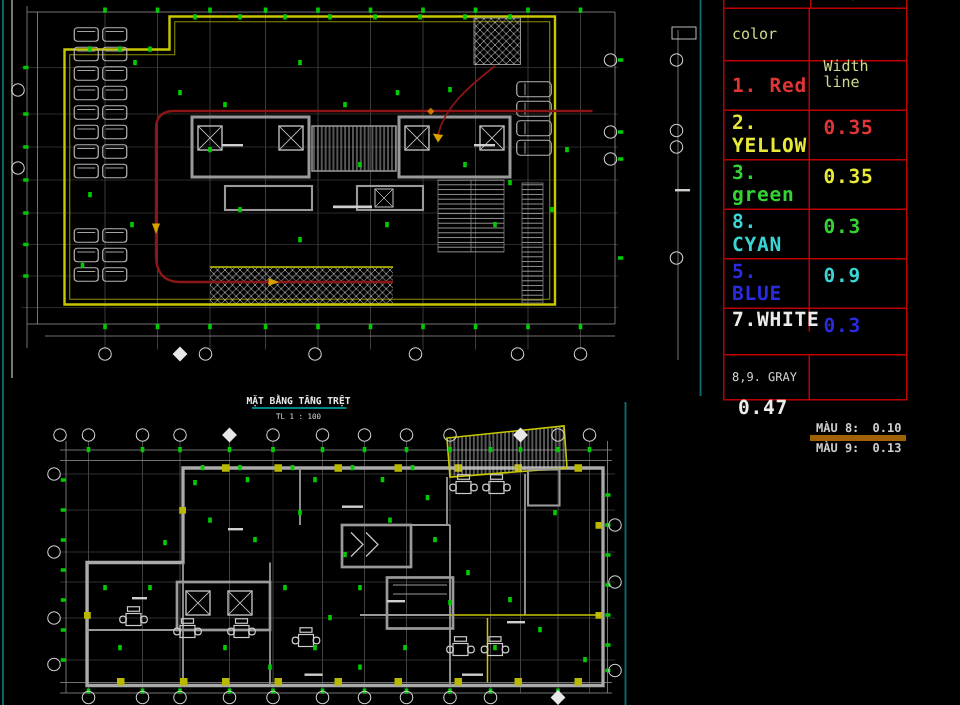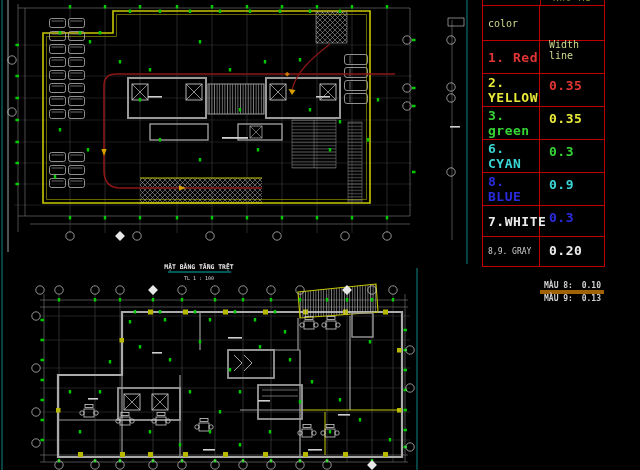--- a/index.html
+++ b/index.html
@@ -12,21 +12,21 @@
   .lt-top{height:5px;display:flex;border-bottom:1px solid #bf0000;overflow:hidden;}
   .lt-top .tc1{width:57px;border-right:1px solid #bf0000;}
   .lt-top .tc2{flex:1;position:relative;overflow:hidden;}
   .lt-top .tc2 span{position:absolute;top:-7px;left:12px;font-size:9px;letter-spacing:1px;white-space:nowrap;}
   .lt-row{display:flex;align-items:stretch;border-bottom:1px solid #bf0000;}
   .lt-row .c1{width:57px;border-right:1px solid #bf0000;display:flex;align-items:center;
               padding-left:5px;box-sizing:border-box;}
   .lt-row .c2{flex:1;display:flex;align-items:center;padding-left:9px;box-sizing:border-box;margin-top:44px;}
   .lt-header{height:34px;font-size:10px;}
   .lt-data{height:32px;font-size:13px;font-weight:bold;letter-spacing:0.5px;}
-  .lt-white{height:30px;}
+  .lt-white{height:30px;flex-direction:column;}
   .lt-gray{height:29px;font-size:8px;}
   .lt-gray .c2{flex-direction:column;align-items:stretch;padding:0;}
   .lt-gray .sub{height:14px;display:flex;align-items:flex-end;justify-content:space-between;
                 padding:0 3px 0 4px;font-size:8px;font-weight:bold;}
   .lt-gray .sub + .sub{border-top:4px solid #a16207;}
 </style>
 </head>
 <body>
 
 <div class="screen">
@@ -335,30 +335,30 @@
     </div>
     <div class="lt-row lt-data">
       <div class="c1" style="color: rgb(232, 232, 56);">2. YELLOW</div>
       <div class="c2" style="color: rgb(232, 232, 56);">0.35</div>
     </div>
     <div class="lt-row lt-data">
       <div class="c1" style="color: rgb(53, 212, 53);">3. green</div>
       <div class="c2" style="color: rgb(53, 212, 53);">0.3</div>
     </div>
     <div class="lt-row lt-data">
-      <div class="c1" style="color: rgb(58, 212, 212);">6. CYAN</div>
+      <div class="c1" style="color: rgb(58, 212, 212);">8. CYAN</div>
       <div class="c2" style="color: rgb(58, 212, 212);">0.9</div>
     </div>
     <div class="lt-row lt-data">
-      <div class="c1" style="color: rgb(43, 43, 224);">8. BLUE</div>
+      <div class="c1" style="color: rgb(43, 43, 224);">5. BLUE</div>
       <div class="c2" style="color: rgb(43, 43, 224);">0.3</div>
     </div>
     <div class="lt-row lt-data lt-white">
       <div class="c1" style="color: rgb(236, 236, 236);">7.WHITE</div>
-      <div class="c2" style="color: rgb(236, 236, 236);">0.20</div>
+      <div class="c2" style="color: rgb(236, 236, 236);">0.47</div>
     </div>
     <div class="lt-row lt-gray">
       <div class="c1" style="color: rgb(208, 208, 208);">8,9. GRAY</div>
       <div class="c2">
         <div class="sub" style="color: rgb(208, 208, 208);">
           <span>MÀU 8:</span>
           <span>0.10</span>
         </div>
         <div class="sub" style="color: rgb(208, 208, 208);">
           <span>MÀU 9:</span>

